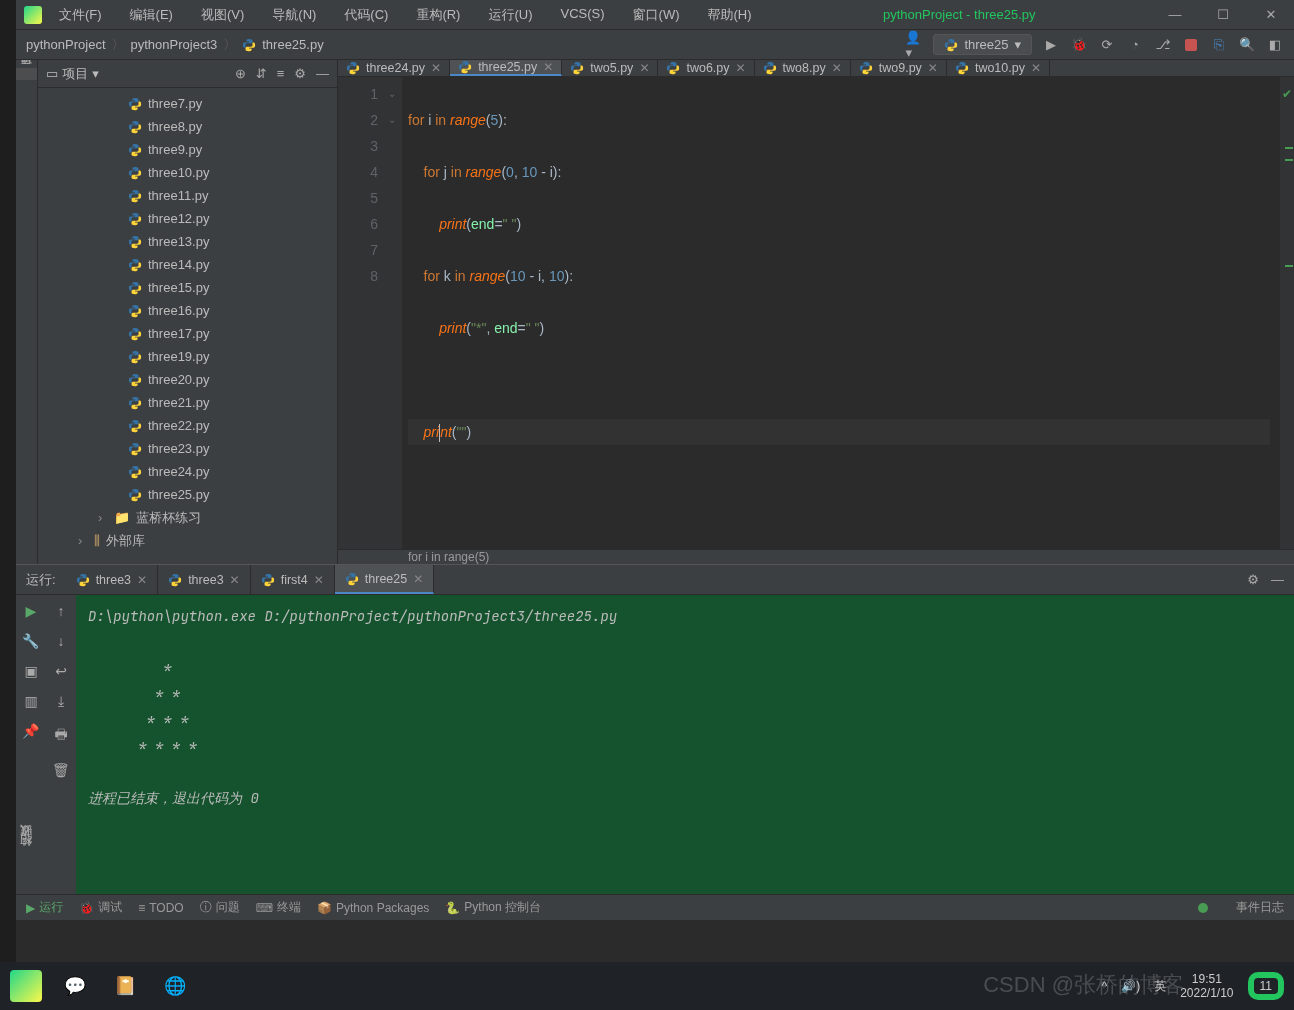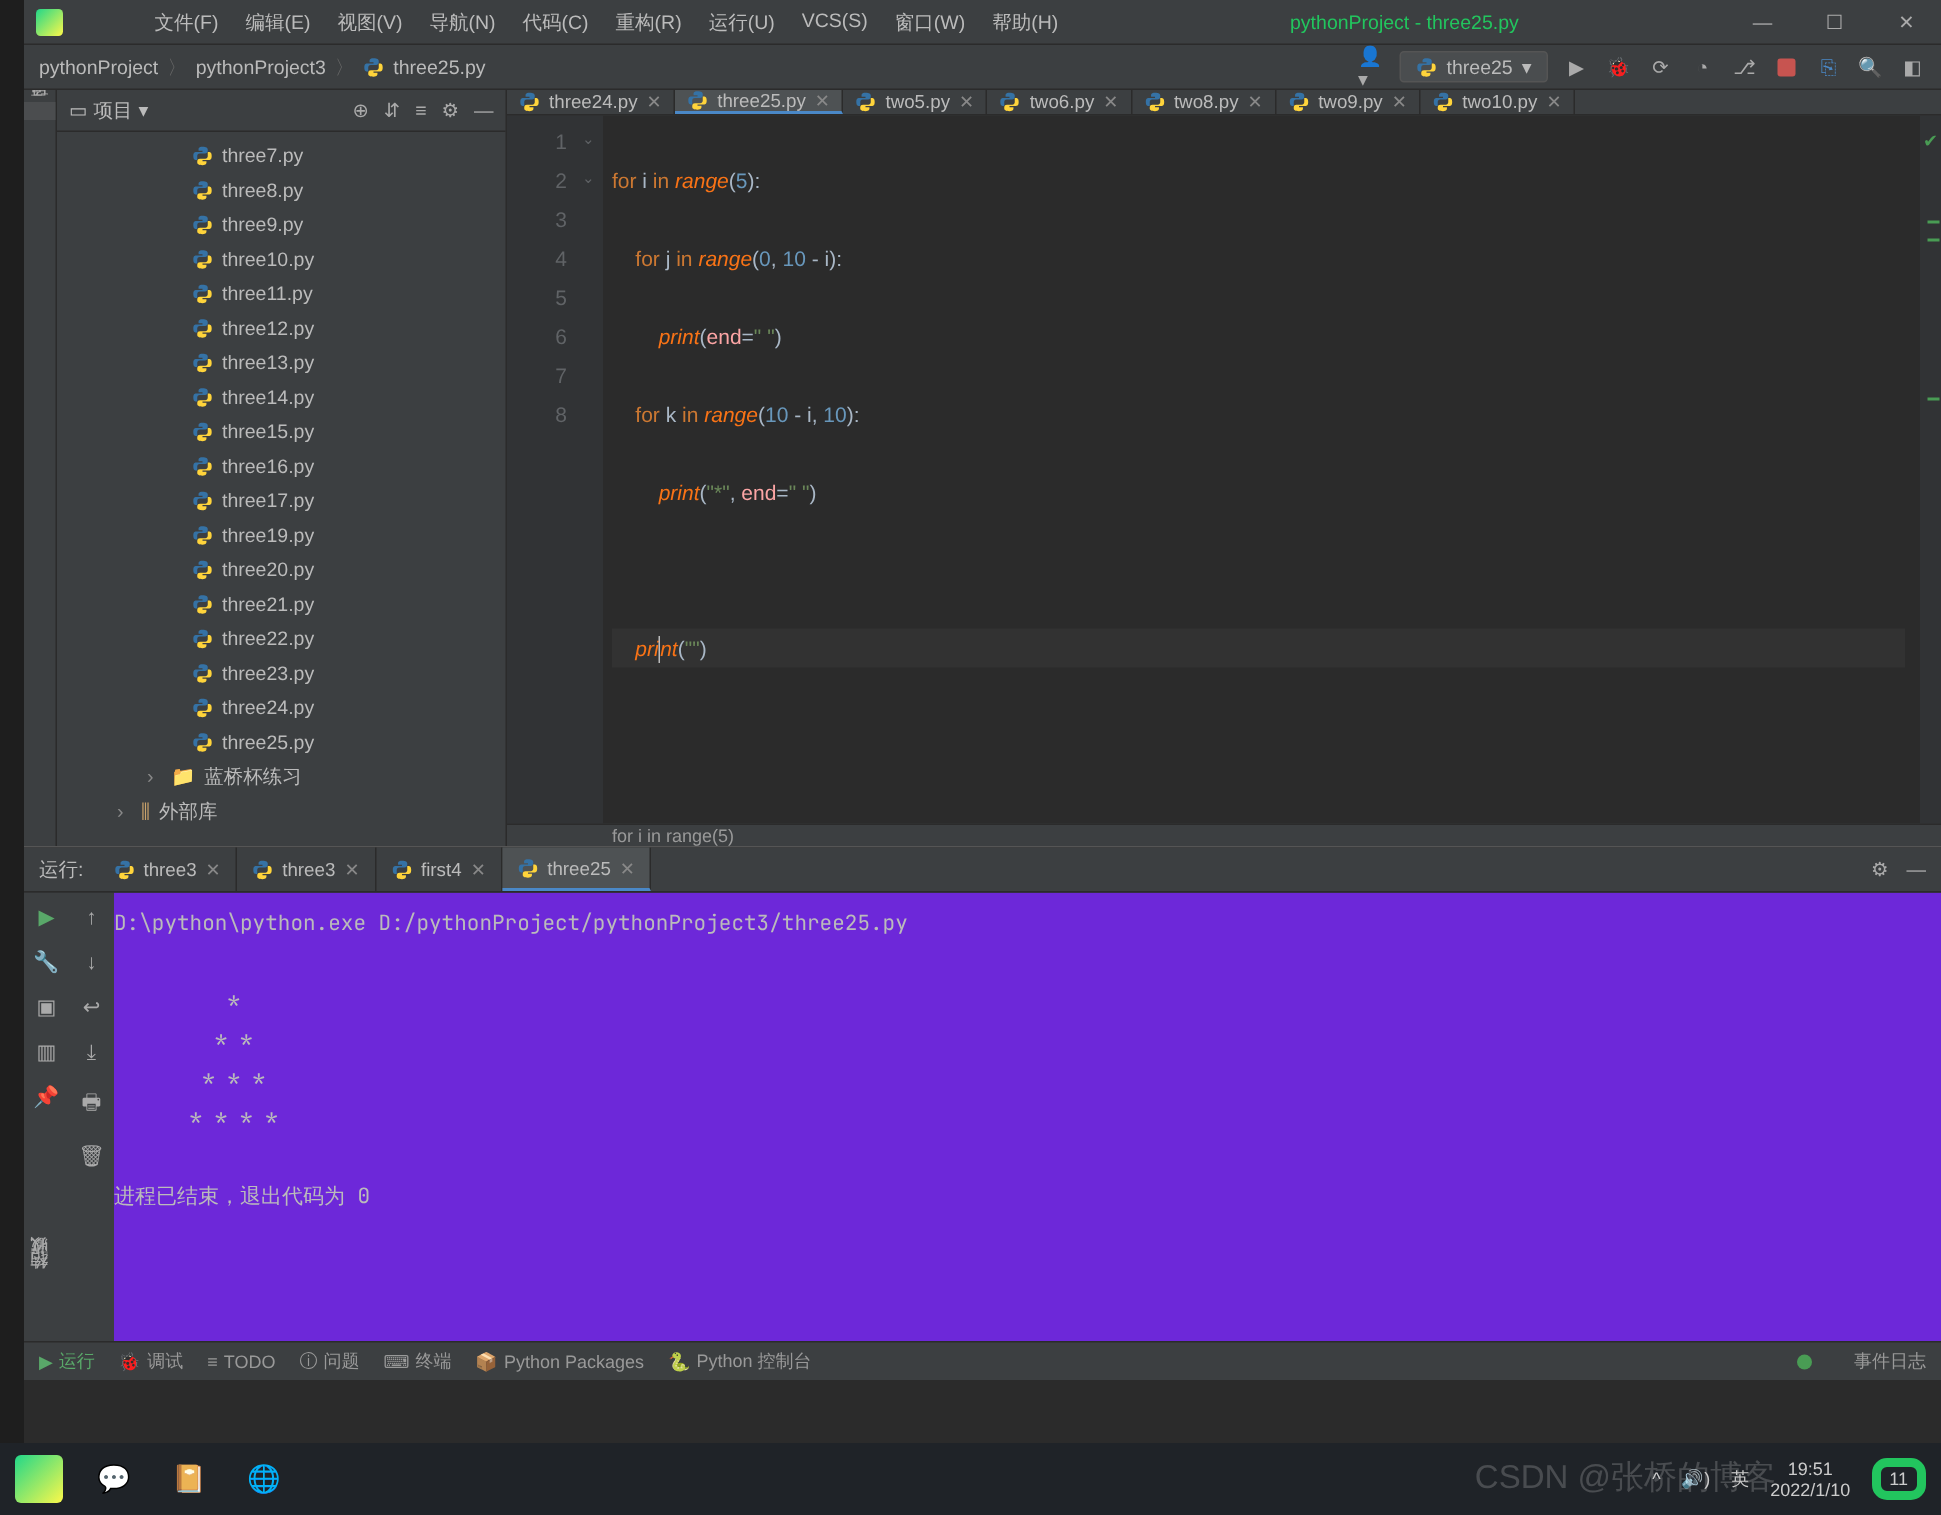--- a/index.html
+++ b/index.html
@@ -6,21 +6,21 @@
 body { background: #2b2b2b; color: #bbbbbb; font-size: 13px; overflow: hidden; width: 1294px; height: 1010px; display: flex; flex-direction: column; position: relative; }
 
 
 .ghost-sliver { position: absolute; left: 0; top: 0; width: 16px; height: 100%; background: #1e1e1e; z-index: 0; }
 
 .window { position: absolute; left: 16px; top: 0; right: 0; bottom: 90px; display: flex; flex-direction: column; background: #3c3f41; }
 
 
 .titlebar { height: 30px; background: #3c3f41; display: flex; align-items: center; padding: 0 8px; border-bottom: 1px solid #2b2b2b; }
 .titlebar .logo { width: 18px; height: 18px; background: linear-gradient(135deg,#21d789,#fcf84a); border-radius: 3px; margin-right: 10px; }
-.menubar { display: flex; gap: 4px; margin-left: 44px; }
+.menubar { display: flex; gap: 14px; }
 .menubar .mitem { padding: 3px 7px; cursor: default; }
 .titlebar .title { flex:1; text-align:center; color:#22c55e; }
 .winctrls { display:flex; gap:18px; color:#aaa; font-size:13px; margin-left:auto; }
 .winctrls span { width:30px; text-align:center; }
 
 
 .navrow { height: 30px; background: #3c3f41; display:flex; align-items:center; padding:0 10px; border-bottom:1px solid #2b2b2b; }
 .breadcrumbs { display:flex; align-items:center; gap:6px; }
 .breadcrumbs .crumb { color:#bbb; }
 .breadcrumbs .sep { color:#666; }
@@ -60,41 +60,41 @@
 .tab.active { background:#4e5254; border-bottom:2px solid #4a88c7; }
 .tab .close { color:#888; font-size:12px; }
 .code-area { flex:1; display:flex; font-family:"JetBrains Mono","Consolas",monospace; font-size:14px; line-height:26px; position:relative; }
 .gutter { width:50px; text-align:right; color:#606366; padding:4px 10px 0 0; background:#313335; user-select:none; }
 .fold-gutter { width:14px; background:#313335; color:#606366; padding-top:4px; font-size:10px; }
 .code { flex:1; padding:4px 10px 0 6px; white-space:pre; color:#a9b7c6; position:relative; }
 .kw { color:#cc7832; }
 .num { color:#6897bb; }
 .str { color:#6a8759; }
 .fn { color:#f97316; font-style:italic; }
-.param { color:#fca5a5; }
+.param { color:#86efac; }
 .line.active-line { background:#323232; position:relative; }
 .line.active-line::before { content:""; position:absolute; left:-70px; right:-10px; top:0; bottom:0; background:rgba(50,50,50,0.6); z-index:-1; }
 .caret { display:inline-block; width:1px; height:18px; background:#bbb; vertical-align:middle; }
 .right-gutter { width:14px; background:#313335; position:relative; }
 .right-gutter .check { position:absolute; top:4px; right:2px; color:#499c54; font-size:12px; }
 .right-gutter .mark { position:absolute; right:1px; width:8px; height:2px; background:#499c54; }
 .breadcrumb-bar { height:22px; background:#3c3f41; border-top:1px solid #2b2b2b; padding-left:70px; display:flex; align-items:center; font-size:12px; color:#999; }
 
 
 .runpanel { height:330px; background:#2b2b2b; border-top:1px solid #555; display:flex; position:relative; }
 .runpanel-header { position:absolute; top:0; left:0; right:0; height:30px; background:#3c3f41; display:flex; align-items:center; border-bottom:1px solid #2b2b2b; }
 .runlabel { padding:0 10px; color:#bbb; }
 .runtabs { display:flex; height:100%; }
 .runtab { display:flex; align-items:center; gap:6px; padding:0 10px; border-right:1px solid #2b2b2b; font-size:12.5px; }
 .runtab.active { background:#4e5254; border-bottom:2px solid #4a88c7; }
 .runtab .close { color:#888; font-size:12px; }
 .runpanel-right-tools { margin-left:auto; display:flex; gap:12px; padding-right:10px; color:#aaa; }
 .run-toolcol { width:30px; background:#3c3f41; margin-top:30px; display:flex; flex-direction:column; align-items:center; padding-top:8px; gap:14px; color:#aaa; font-size:14px; }
 .run-toolcol2 { width:30px; background:#3c3f41; margin-top:30px; display:flex; flex-direction:column; align-items:center; padding-top:8px; gap:14px; color:#aaa; font-size:14px; }
-.console { flex:1; margin-top:30px; padding:8px 0; font-family:"JetBrains Mono","Consolas",monospace; font-size:14px; line-height:26px; white-space:pre; color:#bbb; overflow:auto; background:#6d28d9; }
+.console { flex:1; margin-top:30px; padding:8px 12px; font-family:"JetBrains Mono","Consolas",monospace; font-size:14px; line-height:26px; white-space:pre; color:#bbb; overflow:auto; background:#14532d;font-style:italic; }
 
 
 .statusbar { height:26px; background:#3c3f41; border-top:1px solid #2b2b2b; display:flex; align-items:center; font-size:12px; padding:0 10px; gap:16px; color:#999; }
 .statusbar .sbtn { display:flex; align-items:center; gap:4px; }
 .statusbar .play2 { color:#59a869; }
 .statusbar .right { margin-left:auto; display:flex; gap:28px; align-items:center; }
 .evdot { width:10px; height:10px; border-radius:50%; background:#499c54; display:inline-block; }
 
 
 .taskbar { position:absolute; left:0; right:0; bottom:0; height:48px; background:#1f2328; display:flex; align-items:center; padding:0 10px; gap:18px; }

